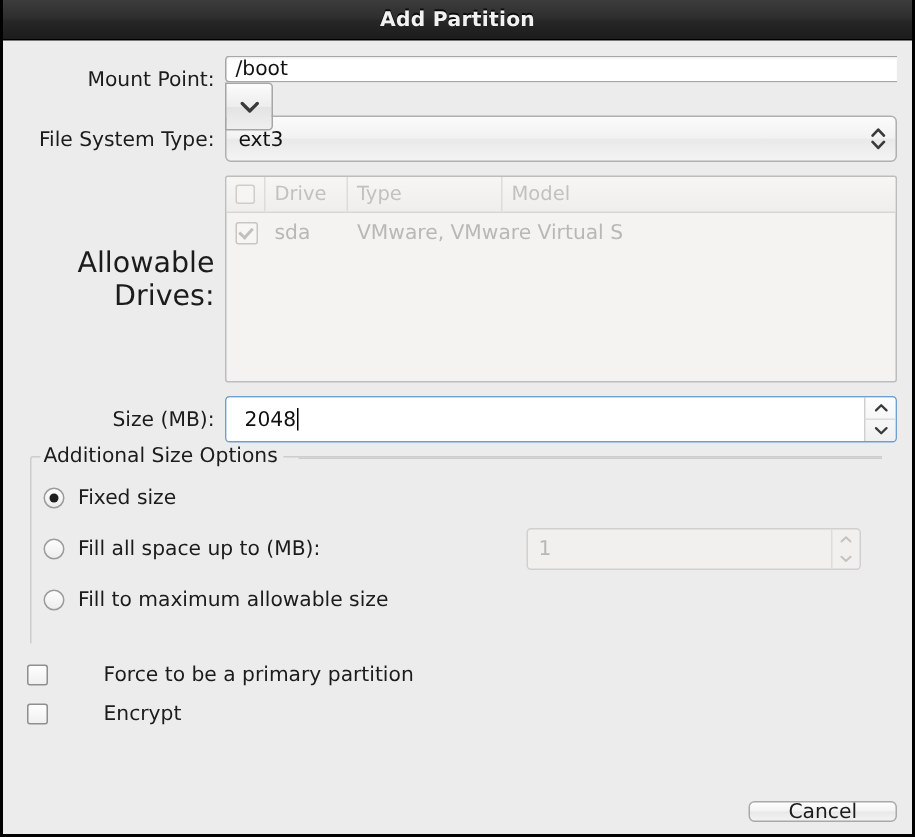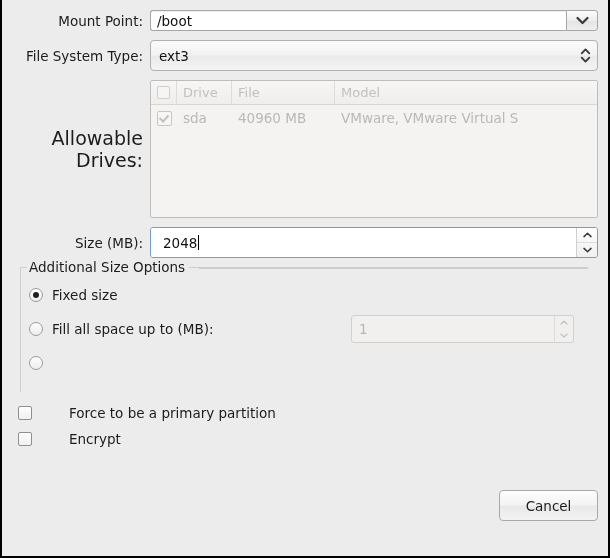--- a/index.html
+++ b/index.html
@@ -58,24 +58,25 @@
     box-sizing: border-box;
     font-size: 13.5px;
     color: #1c1c1c;
   }
   .field {
     flex: 1 1 auto;
   }
   
   .combo {
     display: flex;
-    height: 21px;
+    height: 31px;
     box-sizing: border-box;
     width: 100%;
     position: relative;
+    flex-direction: column;
   }
   .combo-entry {
     flex: 1 1 auto;
     background: #ffffff;
     border: 1px solid #a6a6a6;
     border-right: none;
     border-radius: 3px 0 0 3px;
     display: flex;
     align-items: center;
     padding-left: 6px;
@@ -360,40 +361,43 @@
   
   .btnbar {
     position: absolute;
     right: 10px;
     bottom: 10px;
     display: flex;
     gap: 8px;
   }
   .btn {
     width: 99px;
-    height: 31px;
+    height: 14px;
     box-sizing: border-box;
     border: 1px solid #a9a9a9;
     border-radius: 4px;
     background: linear-gradient(to bottom, #fdfdfd 0%, #f3f3f3 48%, #e8e8e8 52%, #f3f3f3 100%);
     font-family: "DejaVu Sans", "Liberation Sans", sans-serif;
     font-size: 13.5px;
     color: #1c1c1c;
     display: flex;
     align-items: center;
     justify-content: center;
     box-shadow: inset 0 1px 0 #ffffff;
     cursor: default;
   }
 </style>
 </head>
 <body>
 
 <div class="window">
 
+  <div class="titlebar">
+    <span class="titlebar-text">Add Partition</span>
+  </div>
 
   <div class="content">
 
     <div class="row">
       <div class="lbl">Mount Point:</div>
       <div class="field">
         <div class="combo">
           <div class="combo-entry">/boot</div>
           <div class="combo-arrowbtn">
             <svg class="arrow-svg" width="13" height="9" viewBox="0 0 13 9">
@@ -418,29 +422,28 @@
     </div>
 
     <div class="drives-row">
       <div class="drives-lbl">Allowable Drives:</div>
       <div class="listbox">
         <div class="list-header">
           <div class="hcell hc-check">
             <span class="hdr-box"></span>
           </div>
           <div class="hcell hc-drive">Drive</div>
-          <div class="hcell hc-size">File</div>
+          <div class="hcell hc-size">Type</div>
           <div class="hcell hc-model">Model</div>
         </div>
         <div class="list-row">
           <div class="rcell rc-check">
             <span class="cb-disabled-checked"></span>
           </div>
           <div class="rcell rc-drive">sda</div>
-          <div class="rcell rc-size">40960 MB</div>
           <div class="rcell rc-model">VMware, VMware Virtual S</div>
         </div>
       </div>
     </div>
 
     <div class="row">
       <div class="lbl">Size (MB):</div>
       <div class="field">
         <div class="spin">
           <div class="spin-entry">
@@ -488,20 +491,21 @@
                 <svg width="8" height="5" viewBox="0 0 8 5">
                   <path d="M1 1.2 L4 4 L7 1.2" fill="none" stroke="#c6c4c2" stroke-width="1.4" stroke-linecap="round" stroke-linejoin="round"></path>
                 </svg>
               </div>
             </div>
           </div>
         </div>
 
         <div class="opt-row">
           <span class="radio"></span>
+          <span class="opt-label">Fill to maximum allowable size</span>
         </div>
 
       </div>
     </div>
 
     <div class="checkrow first">
       <span class="cbox"></span>
       <span class="cbox-label">Force to be a primary partition</span>
     </div>
     <div class="checkrow">

